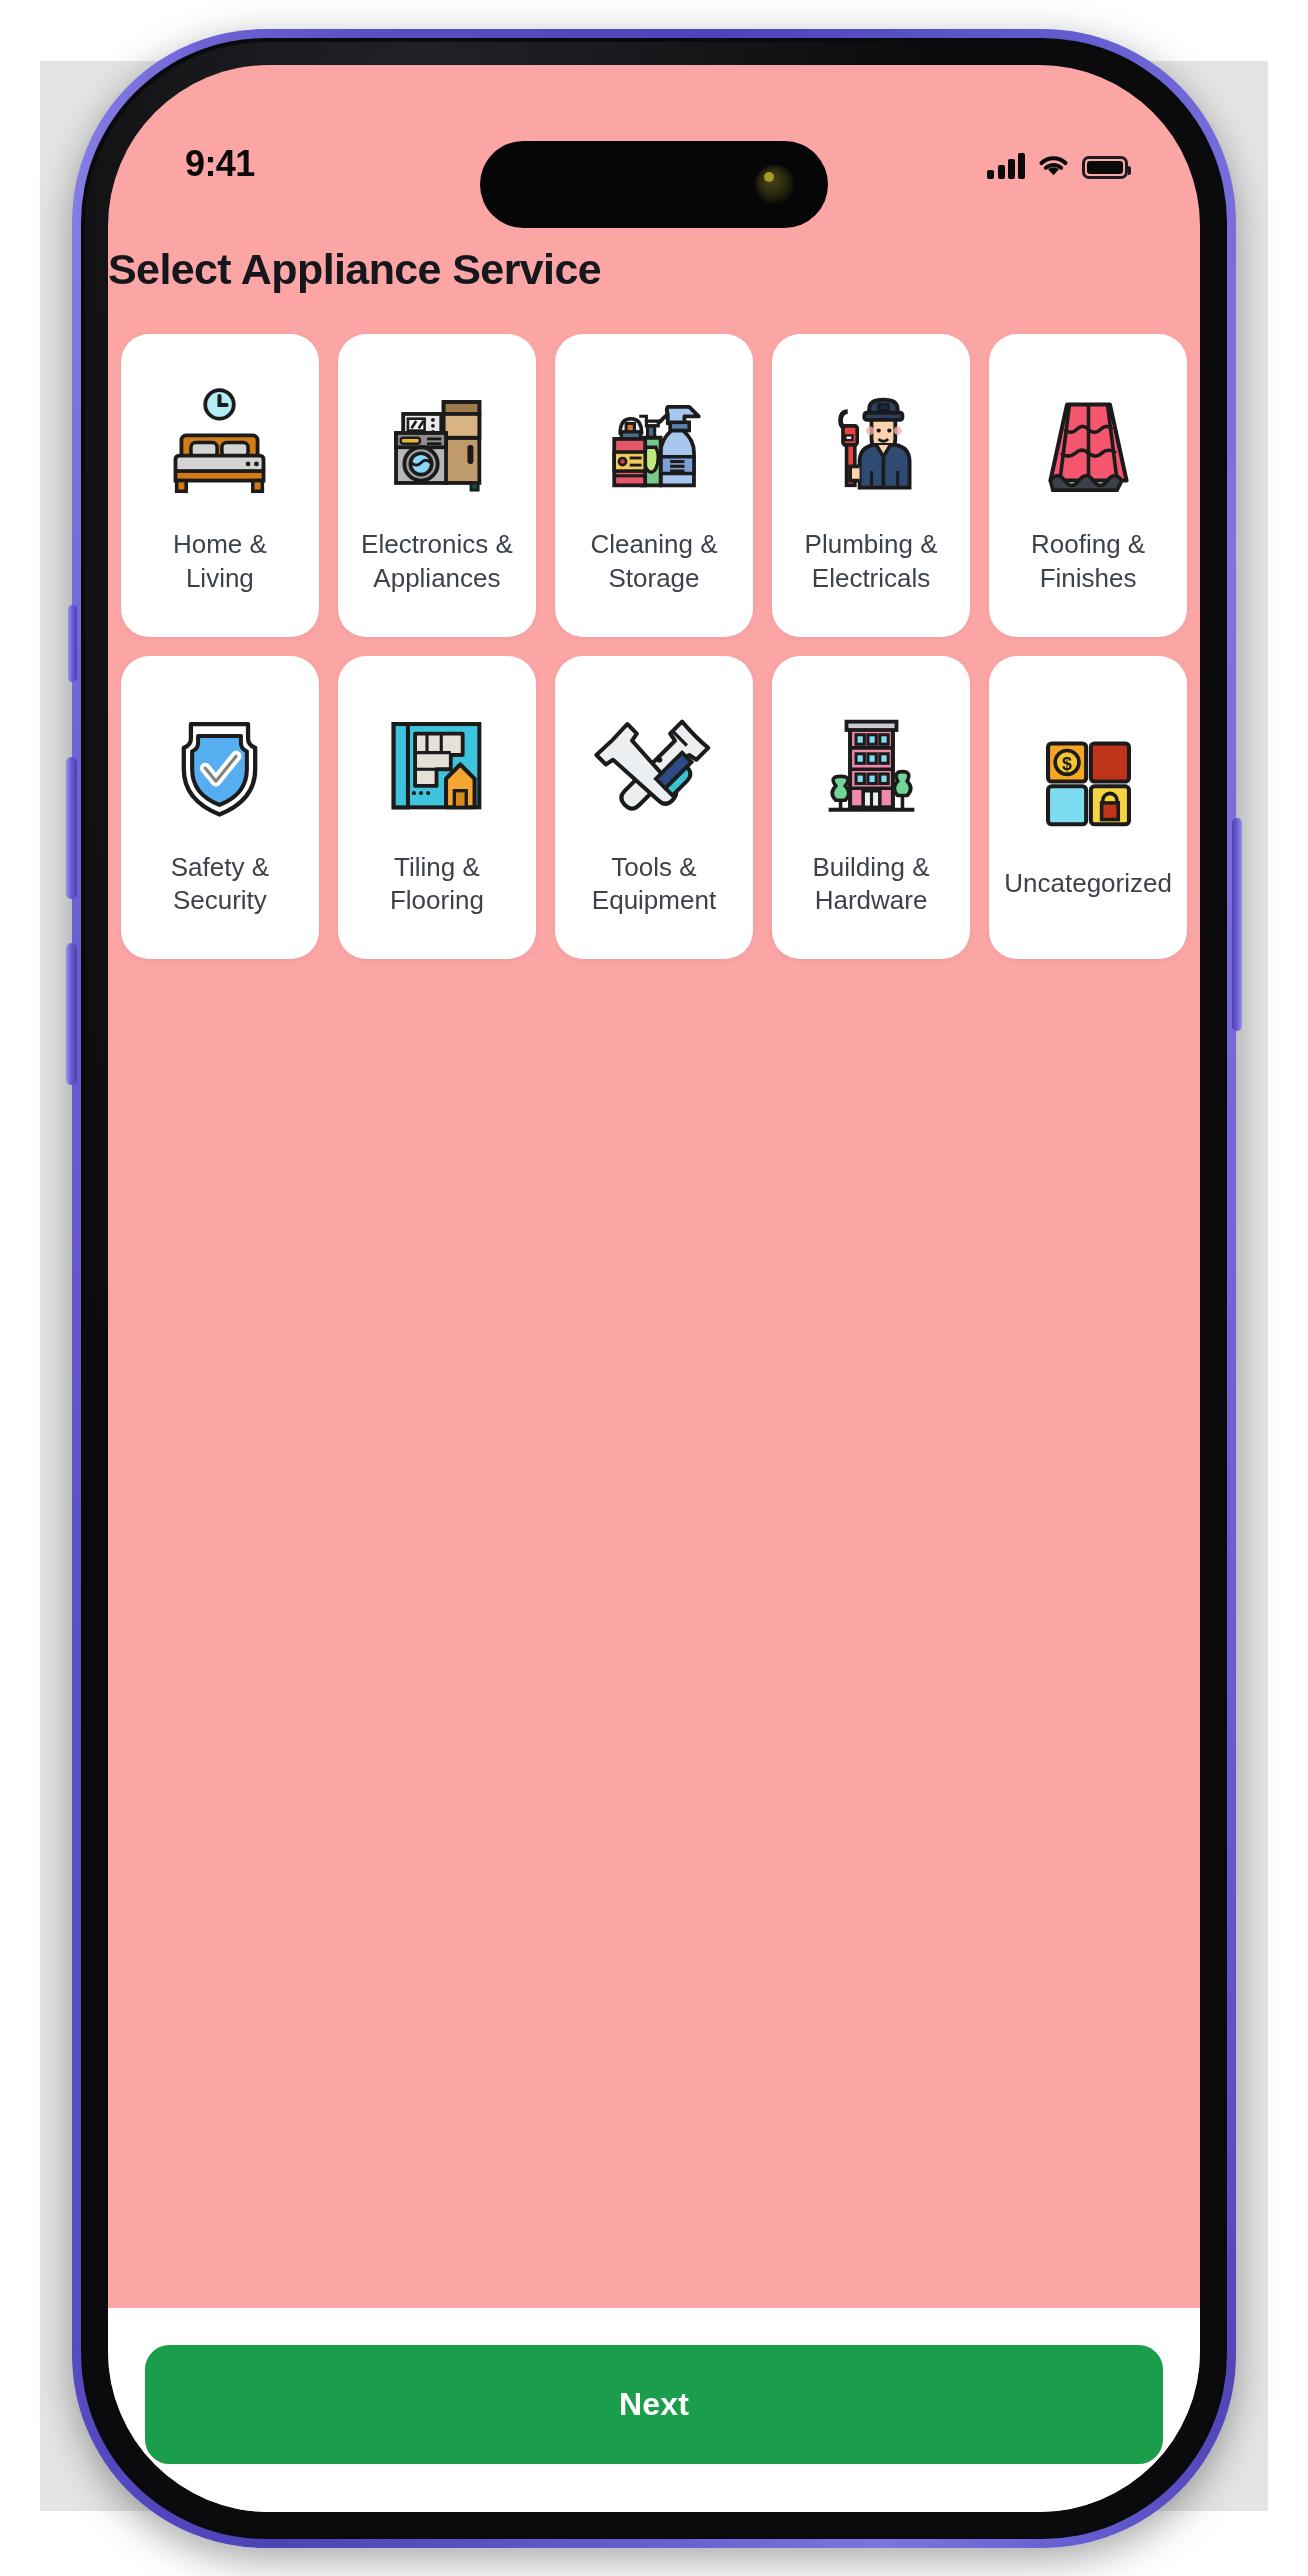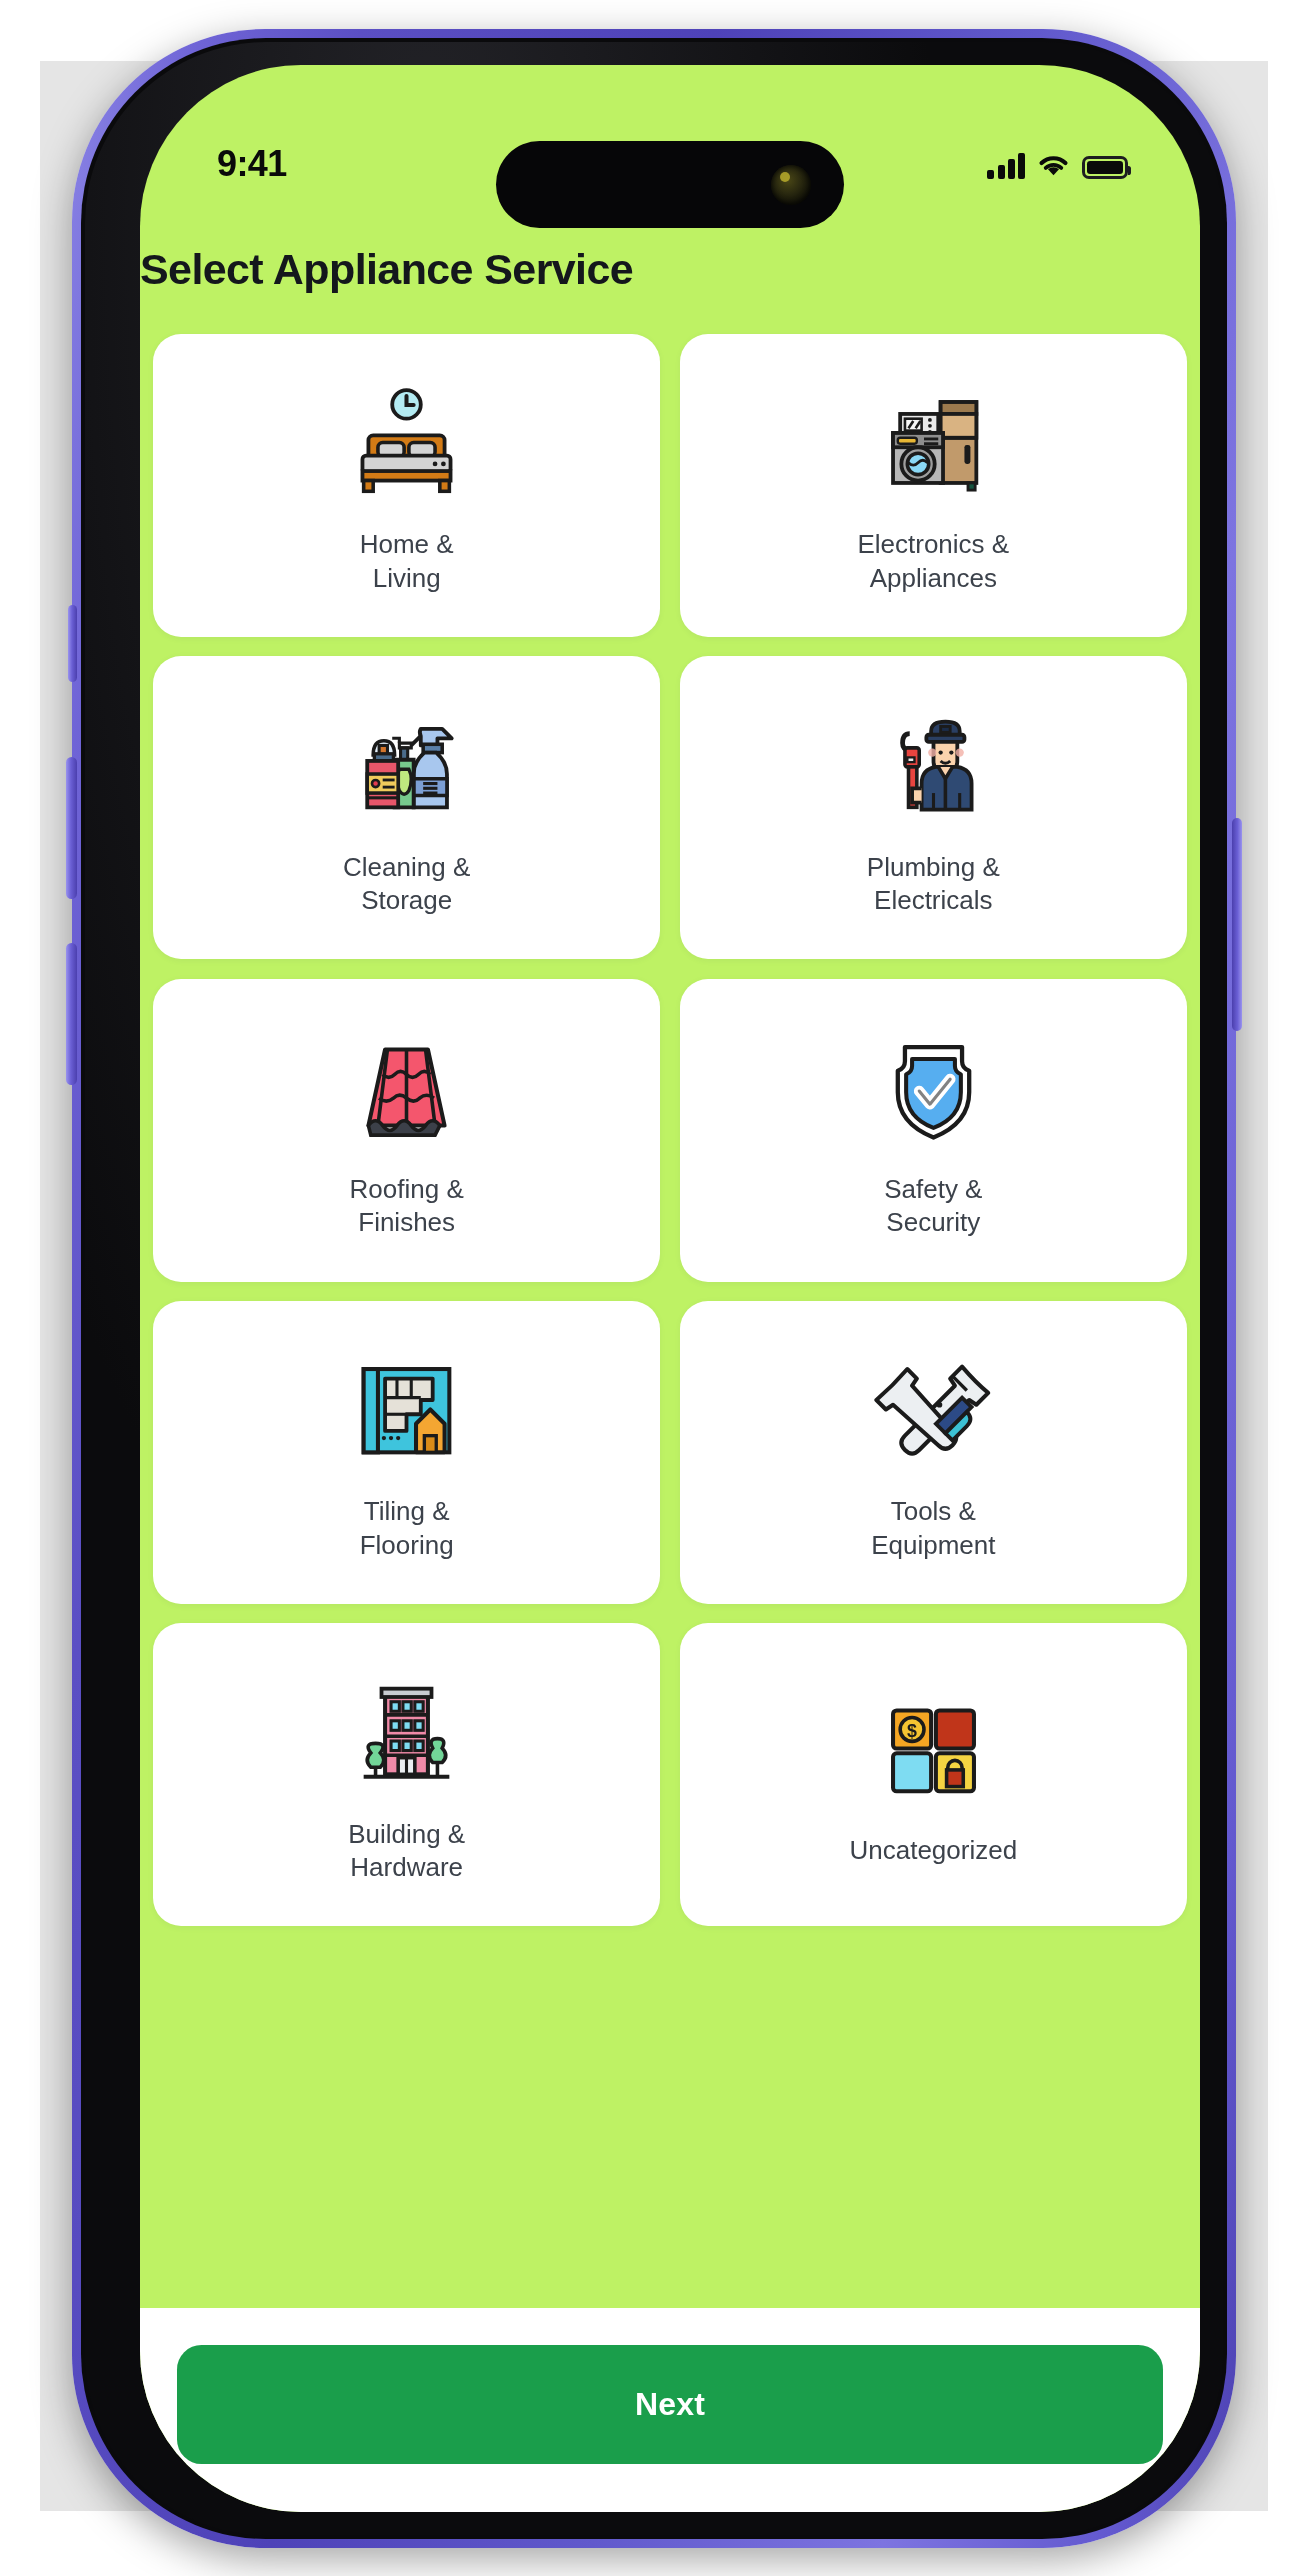--- a/index.html
+++ b/index.html
@@ -65,24 +65,23 @@
   }
 
   
   .screen {
     position: absolute;
     left: 36px;
     top: 36px;
     right: 36px;
     bottom: 36px;
     border-radius: 161px;
-    background: #bef264;
+    background: #fca5a5;
     overflow: hidden;
     z-index: 3;
-    margin-left: 32px;
   }
 
   
   .btn-side {
     position: absolute;
     border-radius: 6.4px;
     background: linear-gradient(90deg, #9a93ef 0%, #6a5fd4 45%, #4b3fae 100%);
     z-index: 6;
   }
   .btn-silent { left: -4.5px; top: 576px;  width: 9px; height: 77px; }
@@ -178,21 +177,21 @@
   .page-title {
     font-size: 43px;
     font-weight: bold;
     color: #14171c;
     letter-spacing: -0.6px;
     margin: 58px 0 40px 0;
   }
 
   .grid {
     display: grid;
-    grid-template-columns: repeat(2, 1fr);
+    grid-template-columns: repeat(5, 1fr);
     gap: 19.3px;
     padding: 0 13px;
   }
   .card {
     background: #ffffff;
     border-radius: 28px;
     height: 303px;
     display: flex;
     flex-direction: column;
     align-items: center;

